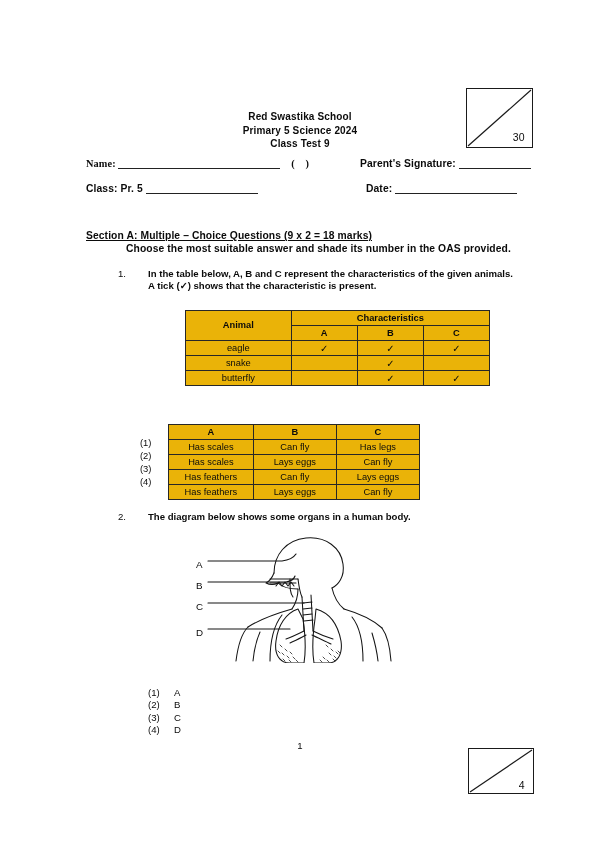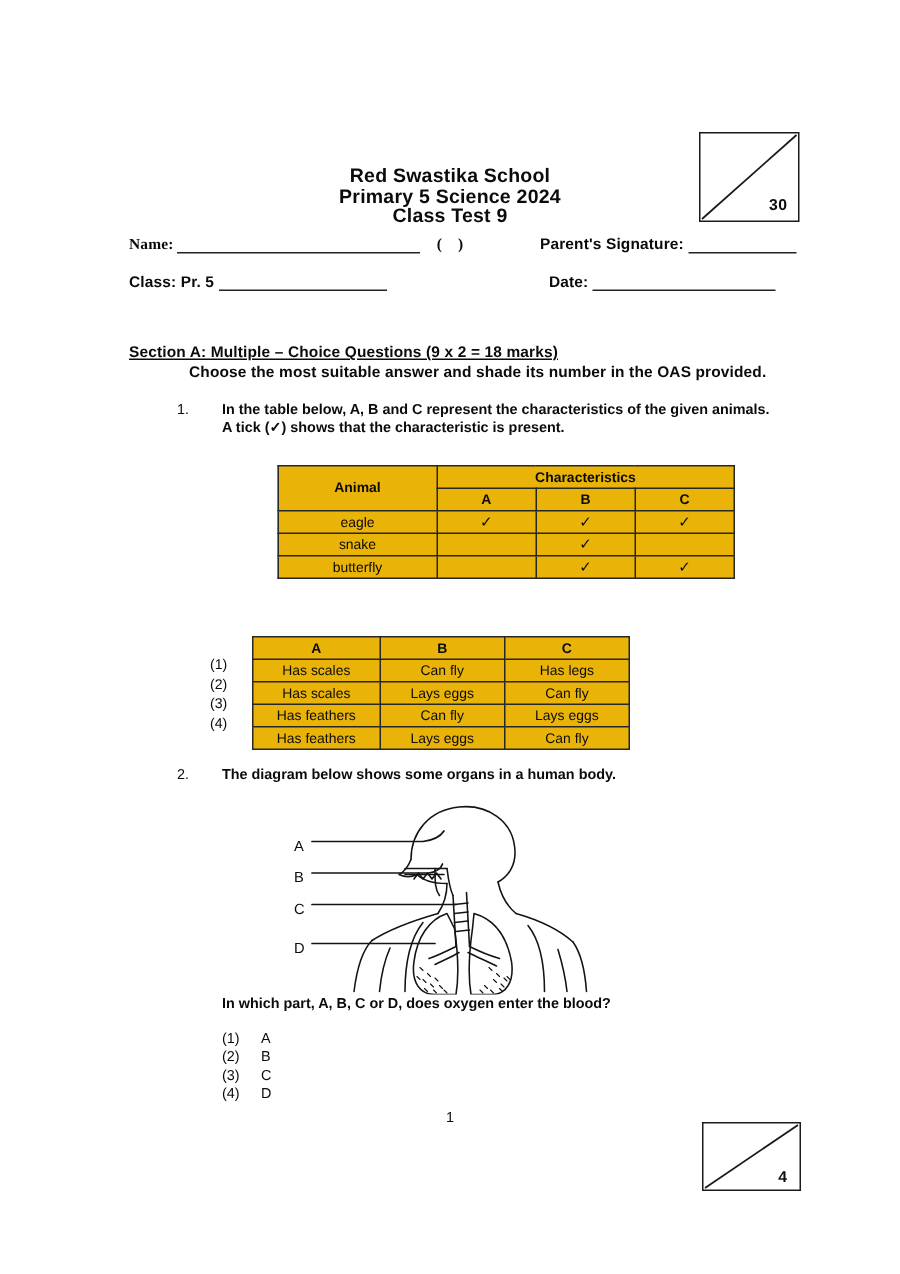--- a/index.html
+++ b/index.html
@@ -31,21 +31,21 @@
   .score-box .diag {
     position: absolute;
     inset: 0;
   }
   .score-box .diag svg { display: block; width: 100%; height: 100%; }
   .score-box .score-num {
     position: absolute;
     right: 7px;
     bottom: 4px;
     font-size: 10.5px;
-    font-weight: 700;
+    font-weight: 400;
     letter-spacing: .3px;
   }
   #score-top {
     left: 466px;
     top: 88px;
     width: 65px;
     height: 58px;
   }
   #score-bottom {
     left: 468px;
@@ -56,21 +56,21 @@
   #score-bottom .score-num { right: 8px; bottom: 2px; }
 
   
   .title-block {
     position: absolute;
     left: 0;
     top: 110px;
     width: 600px;
     text-align: center;
     font-weight: 700;
-    font-size: 13px;
+    font-size: 10px;
     line-height: 13.6px;
     letter-spacing: .15px;
   }
   .title-block > div { white-space: nowrap; }
 
   
   .field-row {
     position: absolute;
     font-weight: 700;
     font-size: 10.3px;
@@ -374,21 +374,20 @@
         <path d="M22 96 L104 96" stroke-width="1.15"></path>
       </g>
     </svg>
   </div>
 
   <div class="dlabel" id="lab-a">A</div>
   <div class="dlabel" id="lab-b">B</div>
   <div class="dlabel" id="lab-c">C</div>
   <div class="dlabel" id="lab-d">D</div>
 
-  <div class="q-text" id="q2-sub">In which part, A, B, C or D, does oxygen enter the blood?</div>
 
   <div class="mcq" id="q2-choices">
     <div class="row">
       <span class="key">(1)</span><span>A</span>
     </div>
     <div class="row">
       <span class="key">(2)</span><span>B</span>
     </div>
     <div class="row">
       <span class="key">(3)</span><span>C</span>

